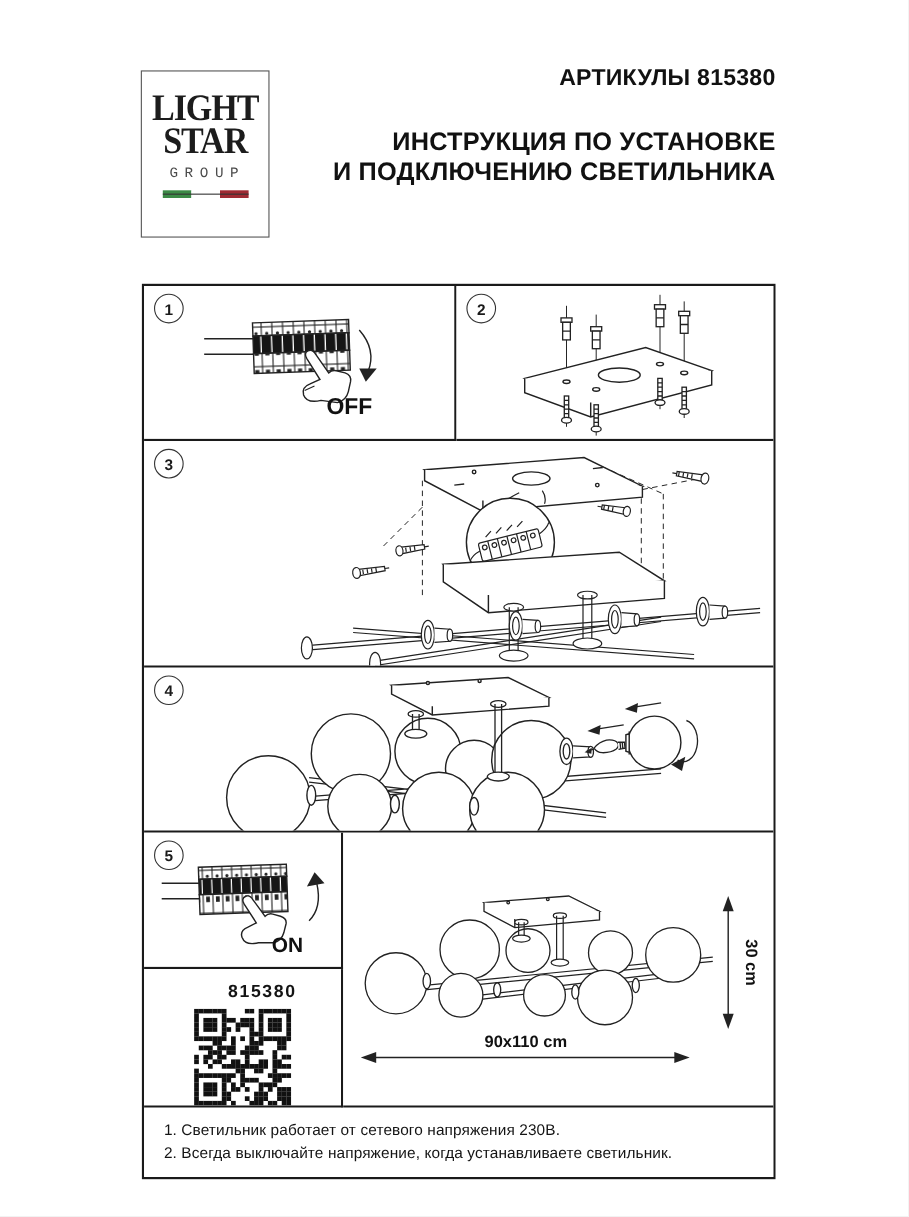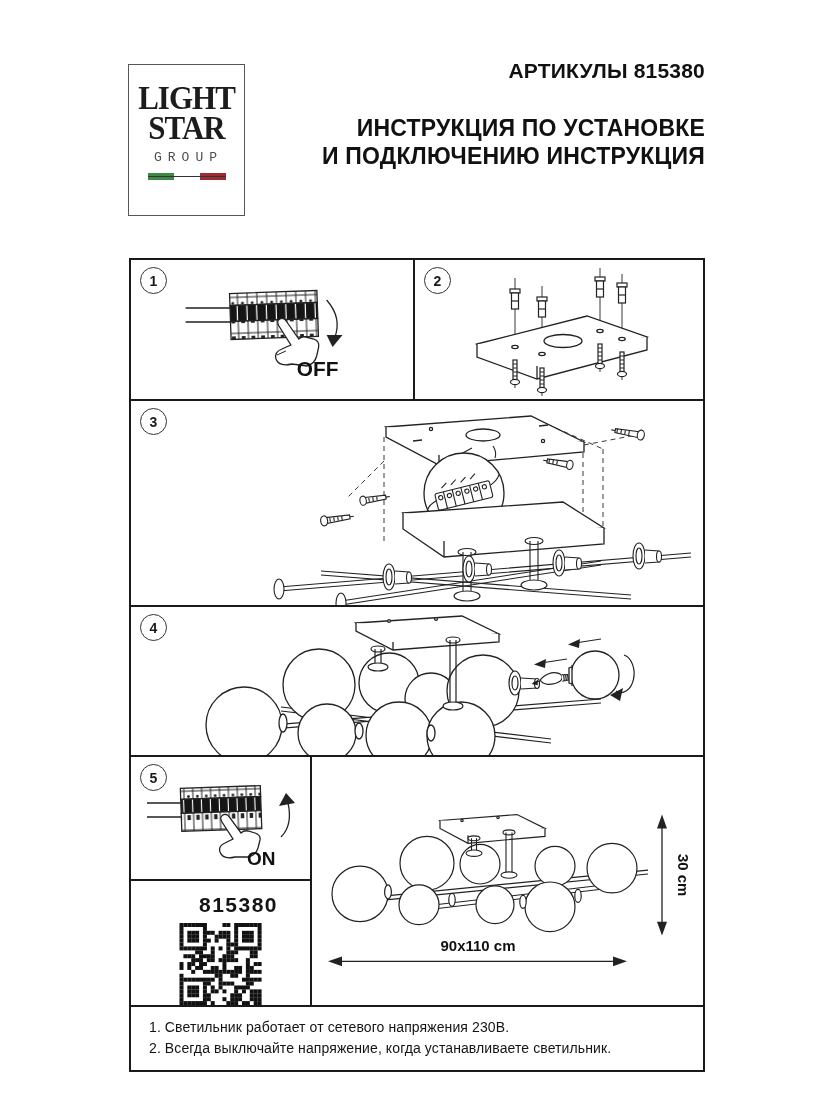--- a/index.html
+++ b/index.html
@@ -53,21 +53,21 @@
 
   .step-badge {
     position:absolute; left:9px; top:7px; width:27px; height:27px;
     border:1.4px solid #333; border-radius:50%; background:#fff;
     font-size:14px; font-weight:bold; color:#1a1a1a;
     display:flex; align-items:center; justify-content:center; z-index:2;
   }
 
   
   .pqr { display:flex; flex-direction:column; align-items:center; }
-  .qr-article { font-size:21px; font-weight:bold; letter-spacing:1.5px; color:#141414; margin-top:12px;margin-left:36px; }
+  .qr-article { font-size:16px; font-weight:bold; letter-spacing:1.5px; color:#141414; margin-top:12px;margin-left:36px; }
   .qr-svg { width:76px; height:76px; margin-top:6px; }
 
   
   .note-line { font-size:14px; line-height:21px; color:#141414; letter-spacing:0.1px; }
 
   
   text.svg-label { font-family:"Liberation Sans", sans-serif; font-weight:bold; fill:#111; }
 </style>
 </head>
 <body>
@@ -83,21 +83,21 @@
       <span style="background:#ffffff"></span>
       <span style="background:#9f2a33"></span>
       <i class="flag-line"></i>
     </div>
   </div>
 
   <div class="header-text">
     <div class="hdr-series">АРТИКУЛЫ 815380</div>
     <div class="hdr-gap"></div>
     <div class="hdr-title">ИНСТРУКЦИЯ ПО УСТАНОВКЕ</div>
-    <div class="hdr-title">И ПОДКЛЮЧЕНИЮ ИНСТРУКЦИЯ</div>
+    <div class="hdr-title">И ПОДКЛЮЧЕНИЮ СВЕТИЛЬНИКА</div>
   </div>
 
   <div class="grid">
 
     <div class="panel p1 b-r b-b">
       <div class="step-badge">1</div>
       <svg viewBox="0 0 284 139" preserveAspectRatio="none">
         <defs>
           <pattern id="cellsA" width="9.8" height="12" patternUnits="userSpaceOnUse">
             <rect width="9.8" height="12" fill="#fff" stroke="#222" stroke-width="1"></rect>

